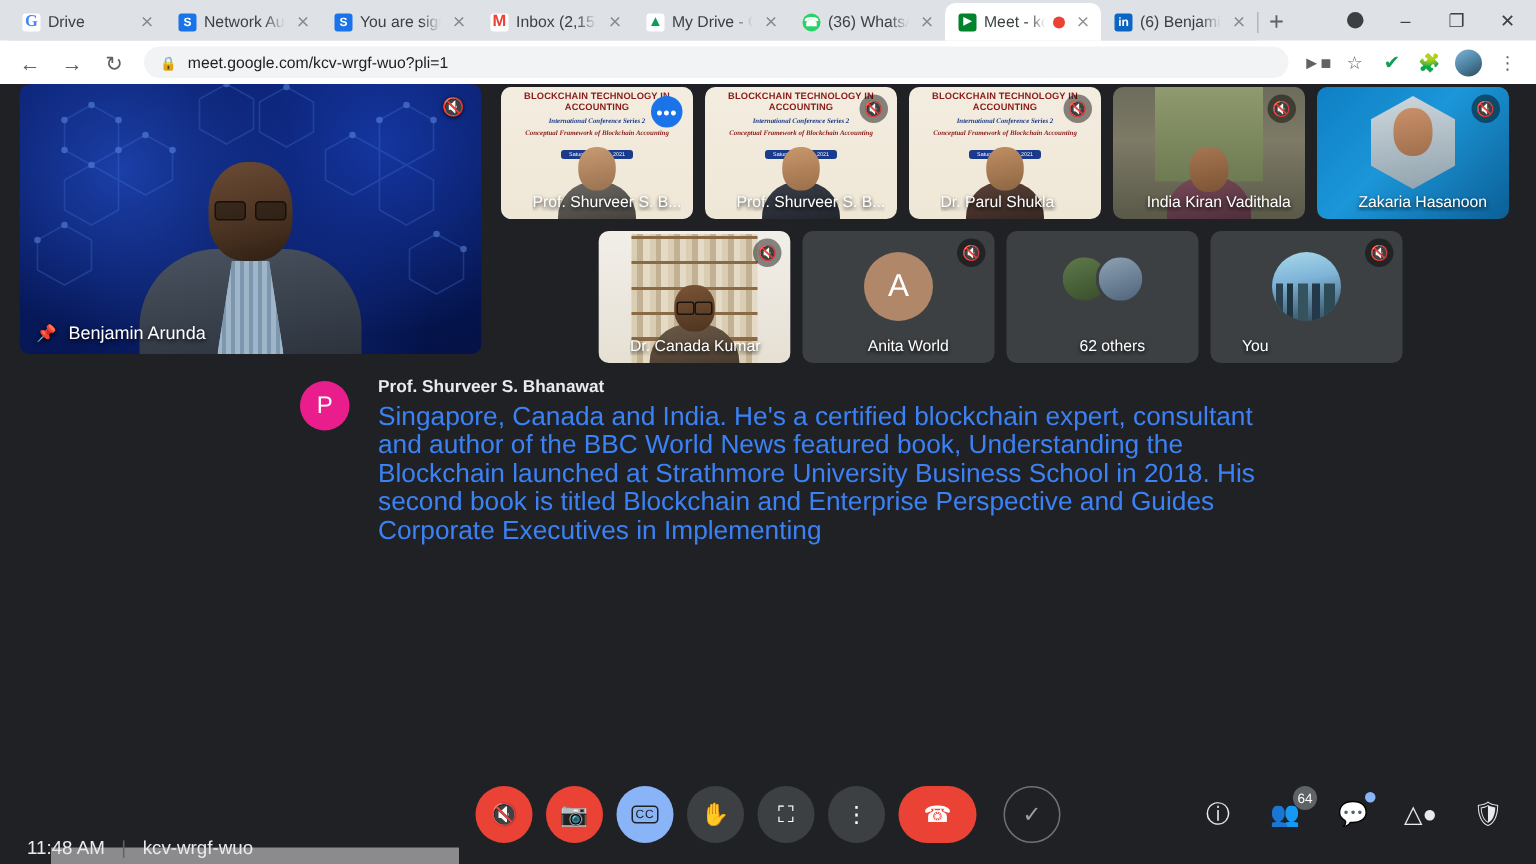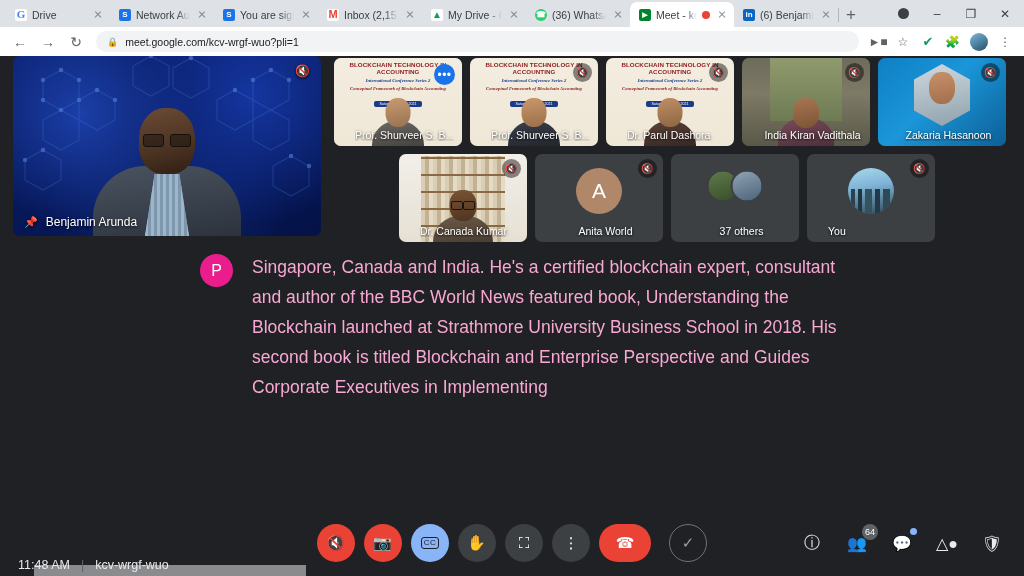--- a/index.html
+++ b/index.html
@@ -334,21 +334,21 @@
     display: flex; gap: 19px;
   }
   .cap-avatar {
     width: 33px; height: 33px; border-radius: 50%; background: #e91e8c;
     color: #fff; display: flex; align-items: center; justify-content: center;
     font-size: 16px; flex-shrink: 0; margin-top: 2px;
   }
   .cap-body { flex: 1; }
   .cap-speaker { font-size: 11.5px; font-weight: bold; color: #e8eaed; margin-bottom: 4px; }
   .cap-text {
-    font-size: 17.5px; line-height: 30px; color: #f9a8d4;
+    font-size: 17.5px; line-height: 19px; color: #3b82f6;
     font-family: "Liberation Sans", sans-serif;
   }
 
   
   .controlbar {
     position: absolute; left: 0; bottom: 0; width: 1024px; height: 66px;
     display: flex; align-items: center; padding: 0 18px;
   }
   .meeting-info { display: flex; align-items: center; gap: 11px; font-size: 12.5px; color: #e8eaed; margin-top: 44px; }
   .mi-sep { color: #5f6368; }
@@ -579,21 +579,21 @@
           <div class="slide-t1">BLOCKCHAIN TECHNOLOGY IN ACCOUNTING</div>
           <div class="slide-t2">International Conference Series 2</div>
           <div class="slide-t3">Conceptual Framework of Blockchain Accounting</div>
           <div class="slide-chip">Saturday, 20 Nov, 2021</div>
           <div class="slide-presenter">
             <div class="sp-body" style="background:linear-gradient(170deg,#5a4238 0%,#372722 100%)"></div>
             <div class="sp-head" style="background:linear-gradient(170deg,#c08e64 0%,#8d6643 100%)"></div>
           </div>
         </div>
         <div class="tile-mic">🔇</div>
-        <div class="tile-label">Dr. Parul Dashora</div>
+        <div class="tile-label">Dr. Parul Shukla</div>
       </div>
 
       <div class="tile">
         <div class="tile-photo ph-usha">
           <div class="ph-usha-p">
             <div class="sp-body" style="width:56px;height:28px;background:linear-gradient(170deg,#7a4a5a 0%,#4e2f3a 100%)"></div>
             <div class="sp-head" style="width:26px;height:30px;background:linear-gradient(170deg,#a87650 0%,#7b5436 100%)"></div>
           </div>
         </div>
         <div class="tile-mic">🔇</div>
@@ -629,35 +629,36 @@
         <div class="avatar-circle avatar-anita">A</div>
         <div class="tile-mic">🔇</div>
         <div class="tile-label centered">Anita World</div>
       </div>
 
       <div class="tile">
         <div class="others-avatars">
           <div class="oa oa1"></div>
           <div class="oa oa2"></div>
         </div>
-        <div class="tile-label centered">37 others</div>
+        <div class="tile-label centered">62 others</div>
       </div>
 
       <div class="tile">
         <div class="avatar-circle avatar-you">
           <div class="city"></div>
         </div>
         <div class="tile-mic">🔇</div>
         <div class="tile-label">You</div>
       </div>
     </div>
 
     <div class="captions">
       <div class="cap-avatar">P</div>
       <div class="cap-body">
+        <div class="cap-speaker">Prof. Shurveer S. Bhanawat</div>
         <div class="cap-text">Singapore, Canada and India. He's a certified blockchain expert, consultant and author of the BBC World News featured book, Understanding the Blockchain launched at Strathmore University Business School in 2018. His second book is titled Blockchain and Enterprise Perspective and Guides Corporate Executives in Implementing</div>
       </div>
     </div>
   </div>
 
   <div class="bgwin-white"></div>
 
   <div class="controlbar">
     <div class="meeting-info">
       <span>11:48 AM</span>

